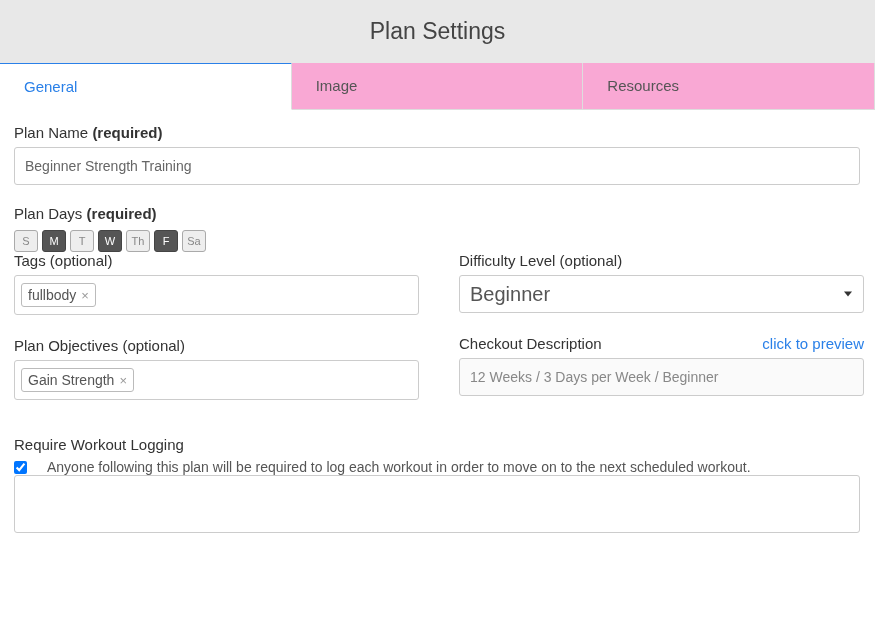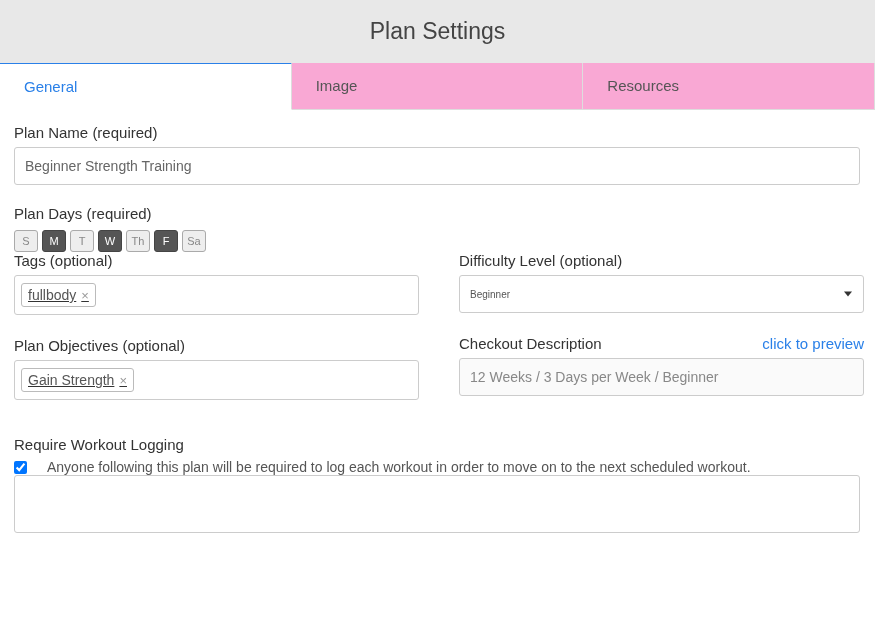--- a/index.html
+++ b/index.html
@@ -50,21 +50,21 @@
   .content {
     padding: 14px 14px 14px 14px;
   }
   .label {
     font-size: 15px;
     color: #333;
     margin-bottom: 6px;
     margin-top: 14px;
   }
   .label .req {
-    font-weight: 400;
+    font-weight: 700;
   }
   .label:first-child { margin-top: 0; }
   .text-input {
     width: 100%;
     height: 38px;
     border: 1px solid #ccc;
     border-radius: 3px;
     padding: 0 10px;
     font-size: 14px;
     color: #666;
@@ -107,21 +107,20 @@
   .tagbox {
     width: 100%;
     min-height: 40px;
     border: 1px solid #ccc;
     border-radius: 3px;
     padding: 4px 6px;
     display: flex;
     align-items: center;
     flex-wrap: wrap;
     gap: 4px;
-    text-decoration: underline;
   }
   .tag {
     display: inline-flex;
     align-items: center;
     border: 1px solid #bbb;
     border-radius: 3px;
     padding: 3px 6px;
     font-size: 14px;
     color: #555;
     background: #fff;
@@ -135,21 +134,21 @@
   .select-wrap {
     position: relative;
     width: 100%;
   }
   .select {
     width: 100%;
     height: 38px;
     border: 1px solid #ccc;
     border-radius: 3px;
     padding: 0 10px;
-    font-size: 10px;
+    font-size: 20px;
     color: #555;
     background: #fff;
     display: flex;
     align-items: center;
     cursor: pointer;
   }
   .caret {
     position: absolute;
     right: 12px;
     top: 50%;

